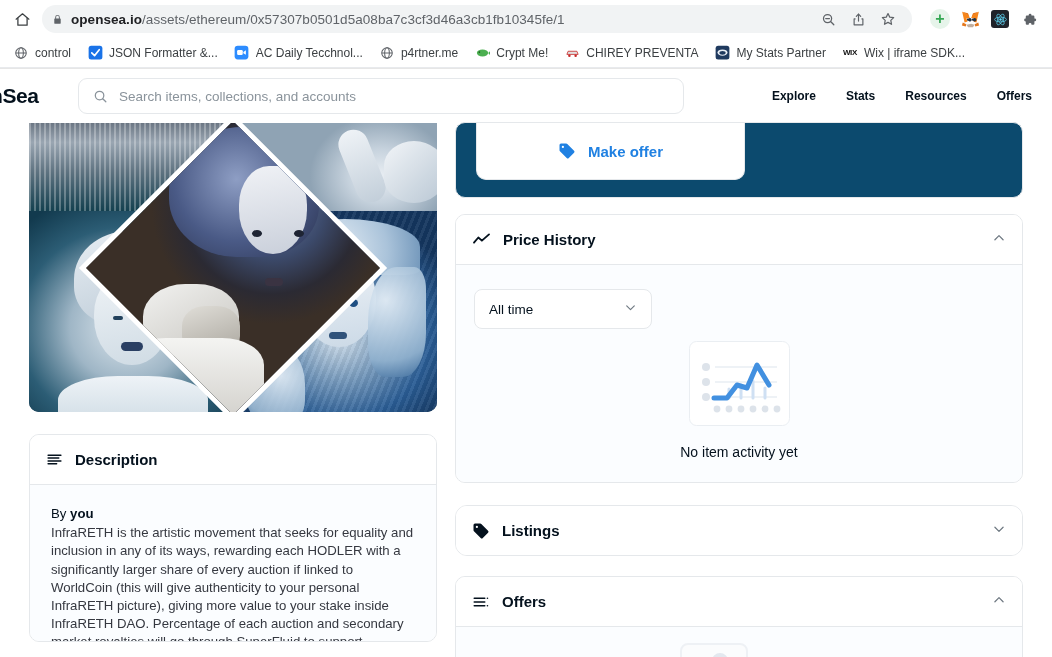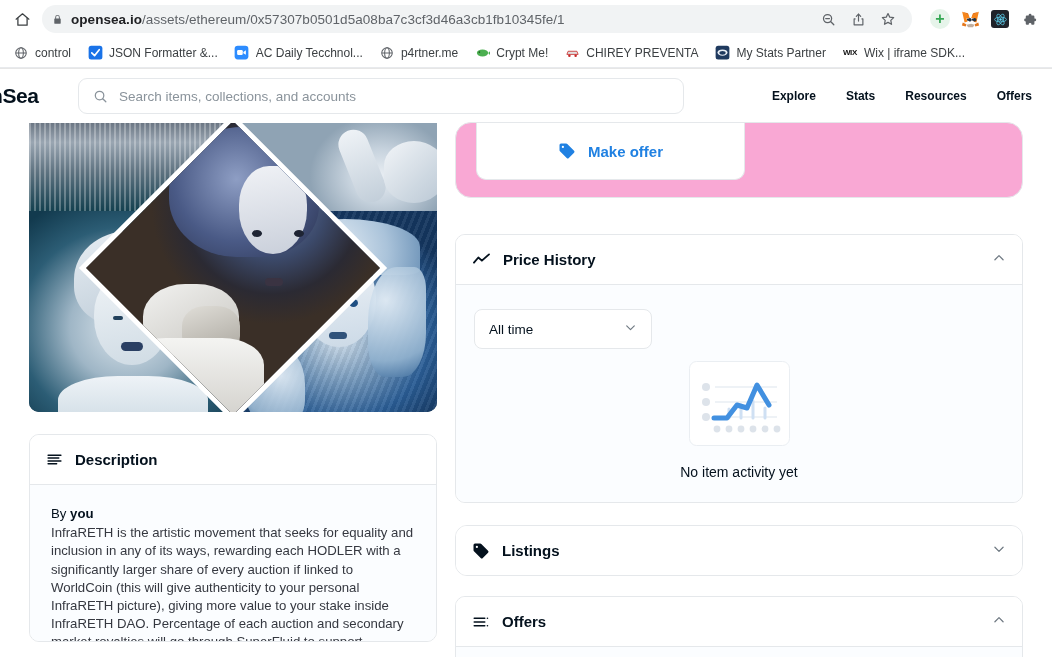--- a/index.html
+++ b/index.html
@@ -208,24 +208,24 @@
     font-size: 15px;
     font-weight: 700;
     color: #04111d;
   }
   .panel-header .ph-chevron { margin-left: auto; }
   .panel-body { border-top: 1px solid #e5e8eb; background: #fbfdff; }
 
   
   #offer-panel {
     border: 1px solid #e5e8eb;
-    border-radius: 16px;
-    background: #f9a8d4;
+    border-radius: 10px;
+    background: #0c4a6e;
     padding: 0 20px 17px 20px;
-    margin-bottom: 36px;
+    margin-bottom: 16px;
     margin-top: -1px;
   }
   #make-offer-btn {
     width: 269px;
     height: 57px;
     border: 1px solid #e5e8eb;
     border-top: none;
     border-radius: 0 0 10px 10px;
     display: flex;
     align-items: center;

